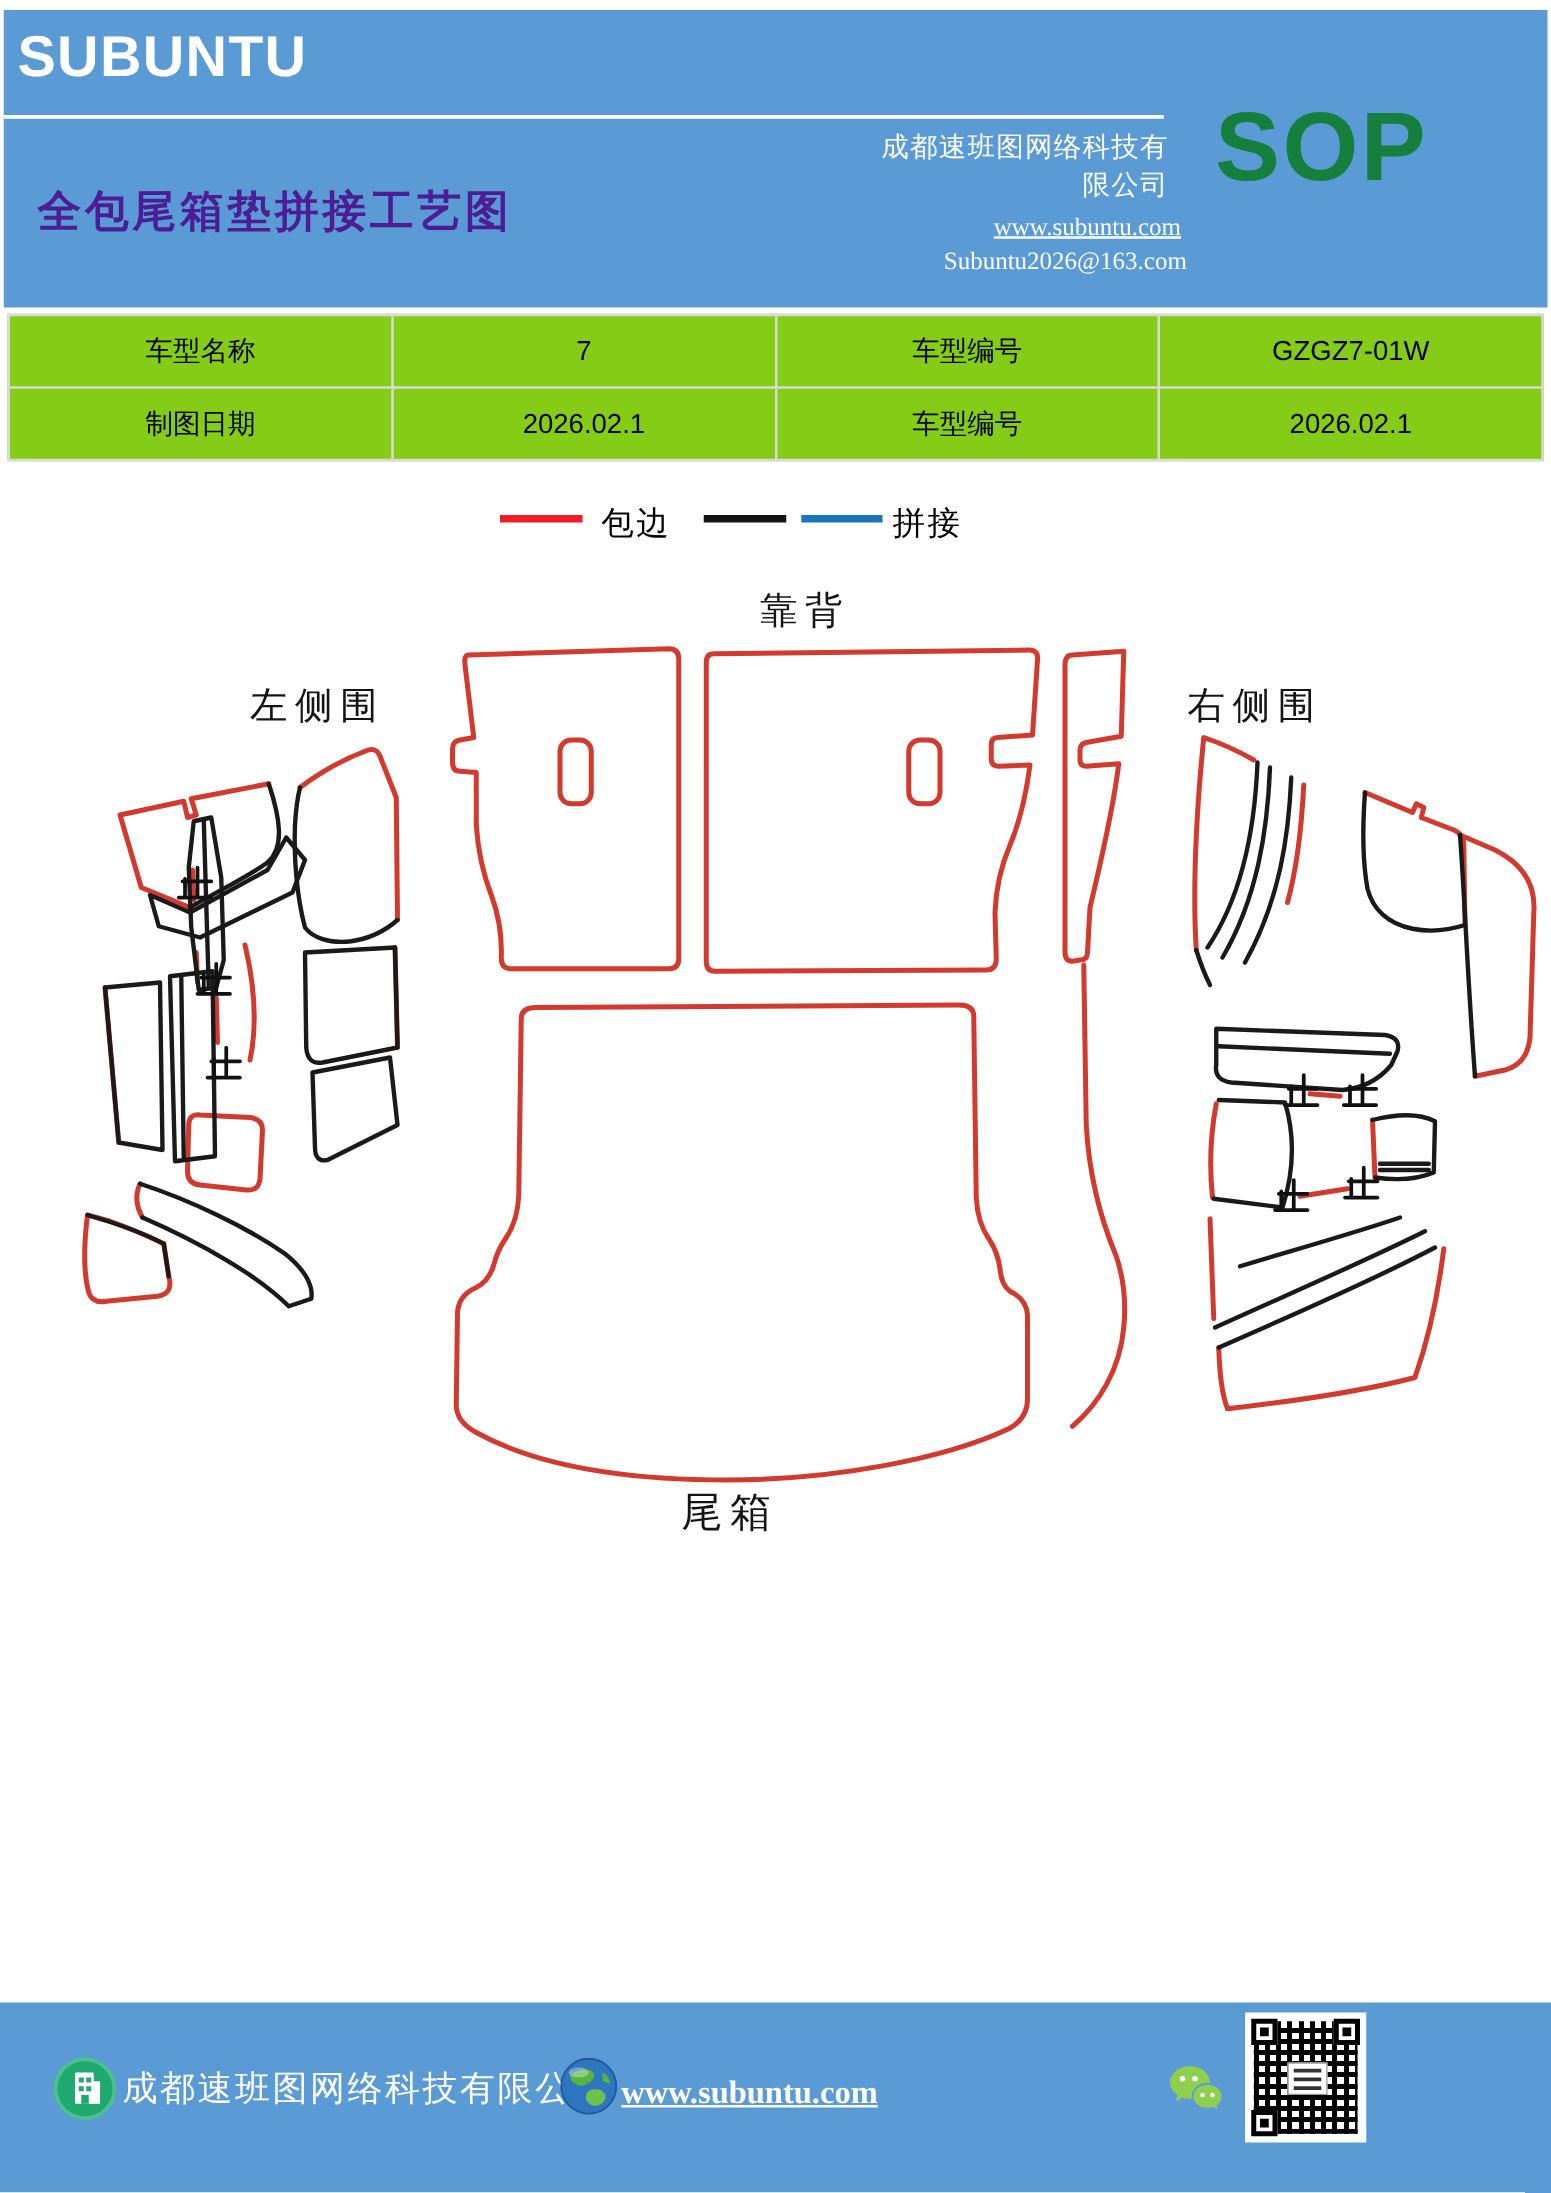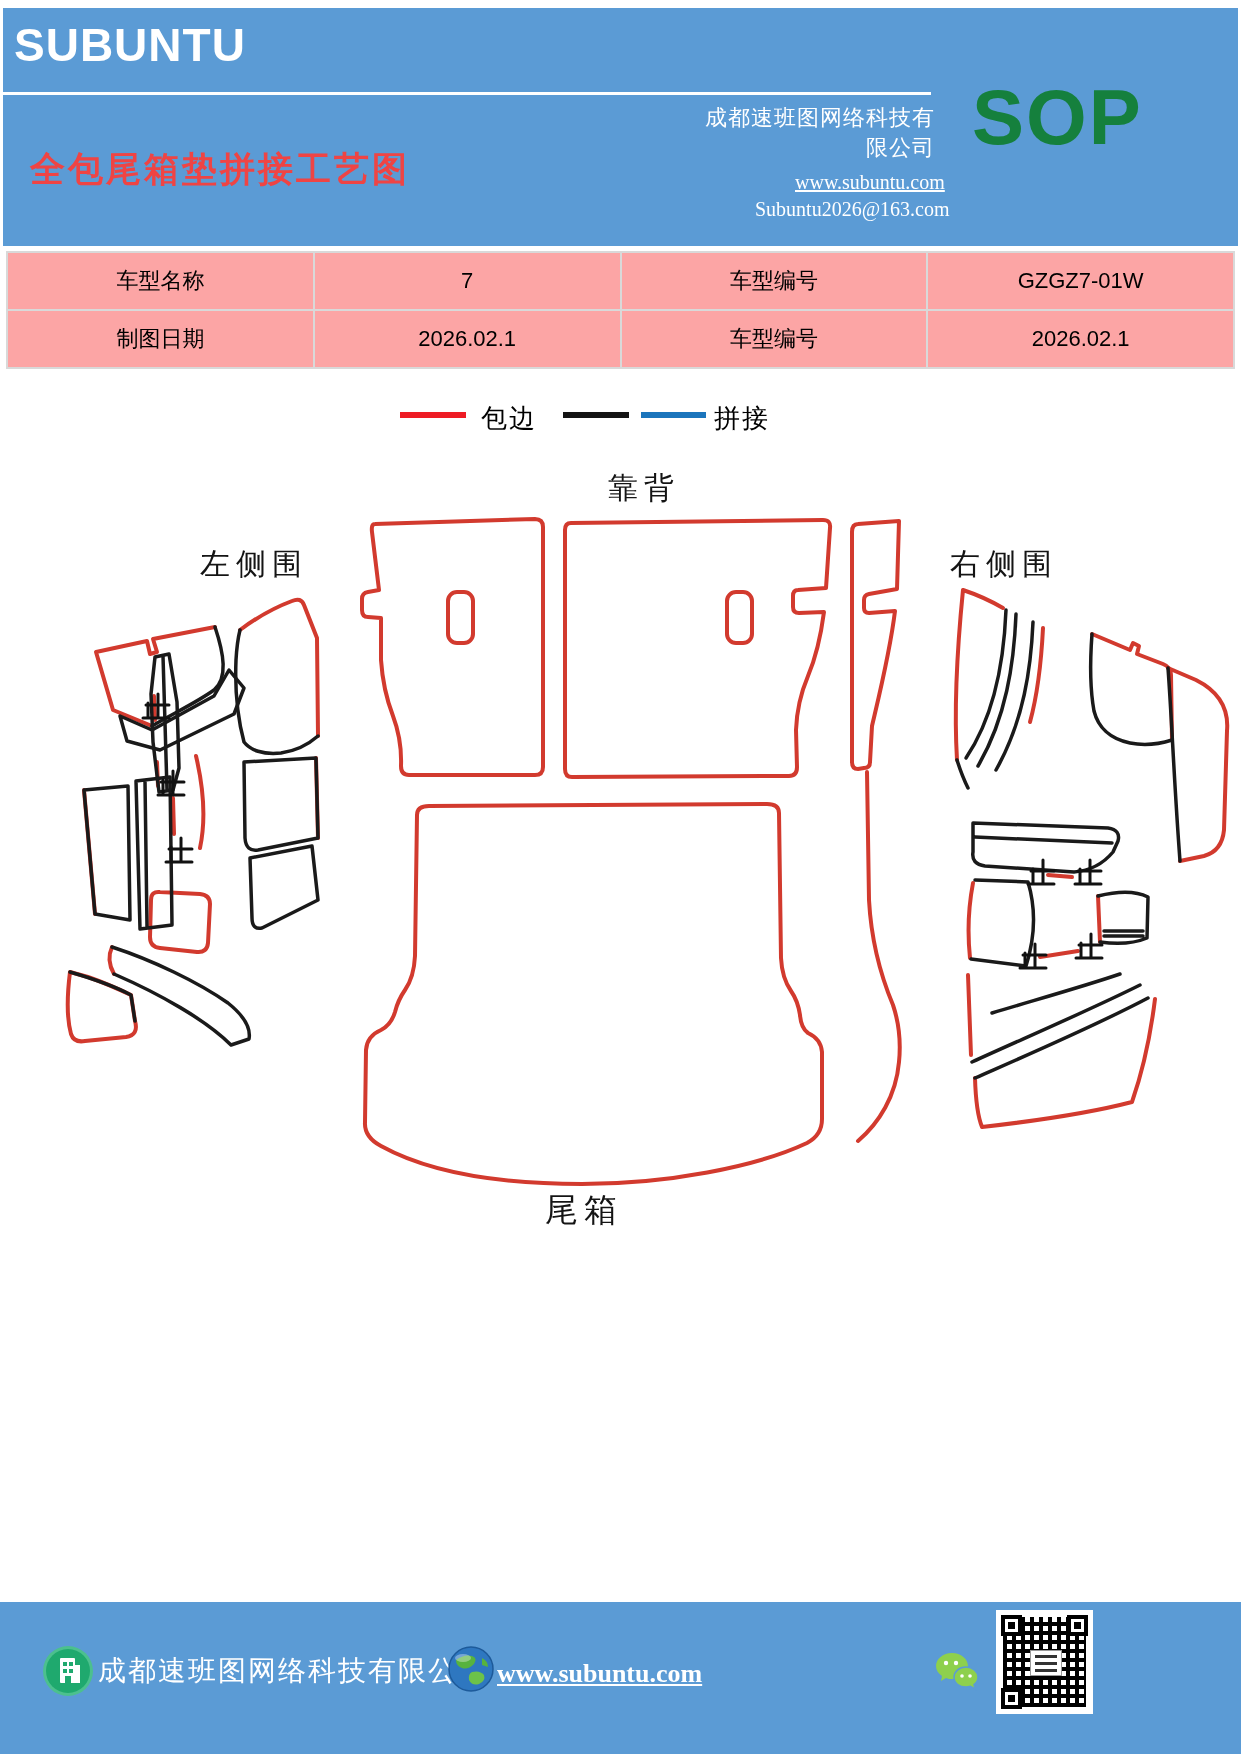--- a/index.html
+++ b/index.html
@@ -4,28 +4,28 @@
 <style>
   html,body{margin:0;padding:0;background:#e8e8e8;}
   .page{position:relative;width:1241px;height:1754px;background:#ffffff;margin:0 auto;overflow:hidden;
         font-family:"Liberation Serif","DejaVu Serif",serif;color:#000;}
   .abs{position:absolute;}
   
   .band{background:#5b9bd5;}
   .brand{font-family:"Liberation Sans","DejaVu Sans",sans-serif;font-weight:bold;color:#fff;
          font-size:46px;letter-spacing:1px;}
   .hrule{background:#ffffff;height:3px;}
-  .doc-title{color:#ef4444;font-size:35px;letter-spacing:3px;font-weight:bold;}
+  .doc-title{color:#4c1d95;font-size:35px;letter-spacing:3px;font-weight:bold;}
   .hd-company{color:#fff;font-size:22px;letter-spacing:1px;}
   .hd-link{color:#fff;font-size:20px;text-decoration:underline;}
   .hd-mail{color:#fff;font-size:20px;}
   .sop{font-family:"Liberation Sans","DejaVu Sans",sans-serif;font-weight:bold;color:#15803d;
        font-size:78px;letter-spacing:2px;line-height:1;}
   
-  table.info{border-collapse:collapse;table-layout:fixed;width:1229px;height:118px;background:#fca5a5;}
+  table.info{border-collapse:collapse;table-layout:fixed;width:1229px;height:118px;background:#84cc16;}
   table.info td{border:2px solid #d9d9d9;text-align:center;vertical-align:middle;
                 font-size:22px;width:25%;}
   td.val{font-family:"Liberation Sans","DejaVu Sans",sans-serif;}
   
   .leg-bar{height:6px;}
   .leg-text{font-size:26px;letter-spacing:2px;}
   
   .dg-label{font-size:30px;letter-spacing:6px;color:#141414;}
   
   .ft-company{color:#fff;font-size:28px;letter-spacing:2px;}

